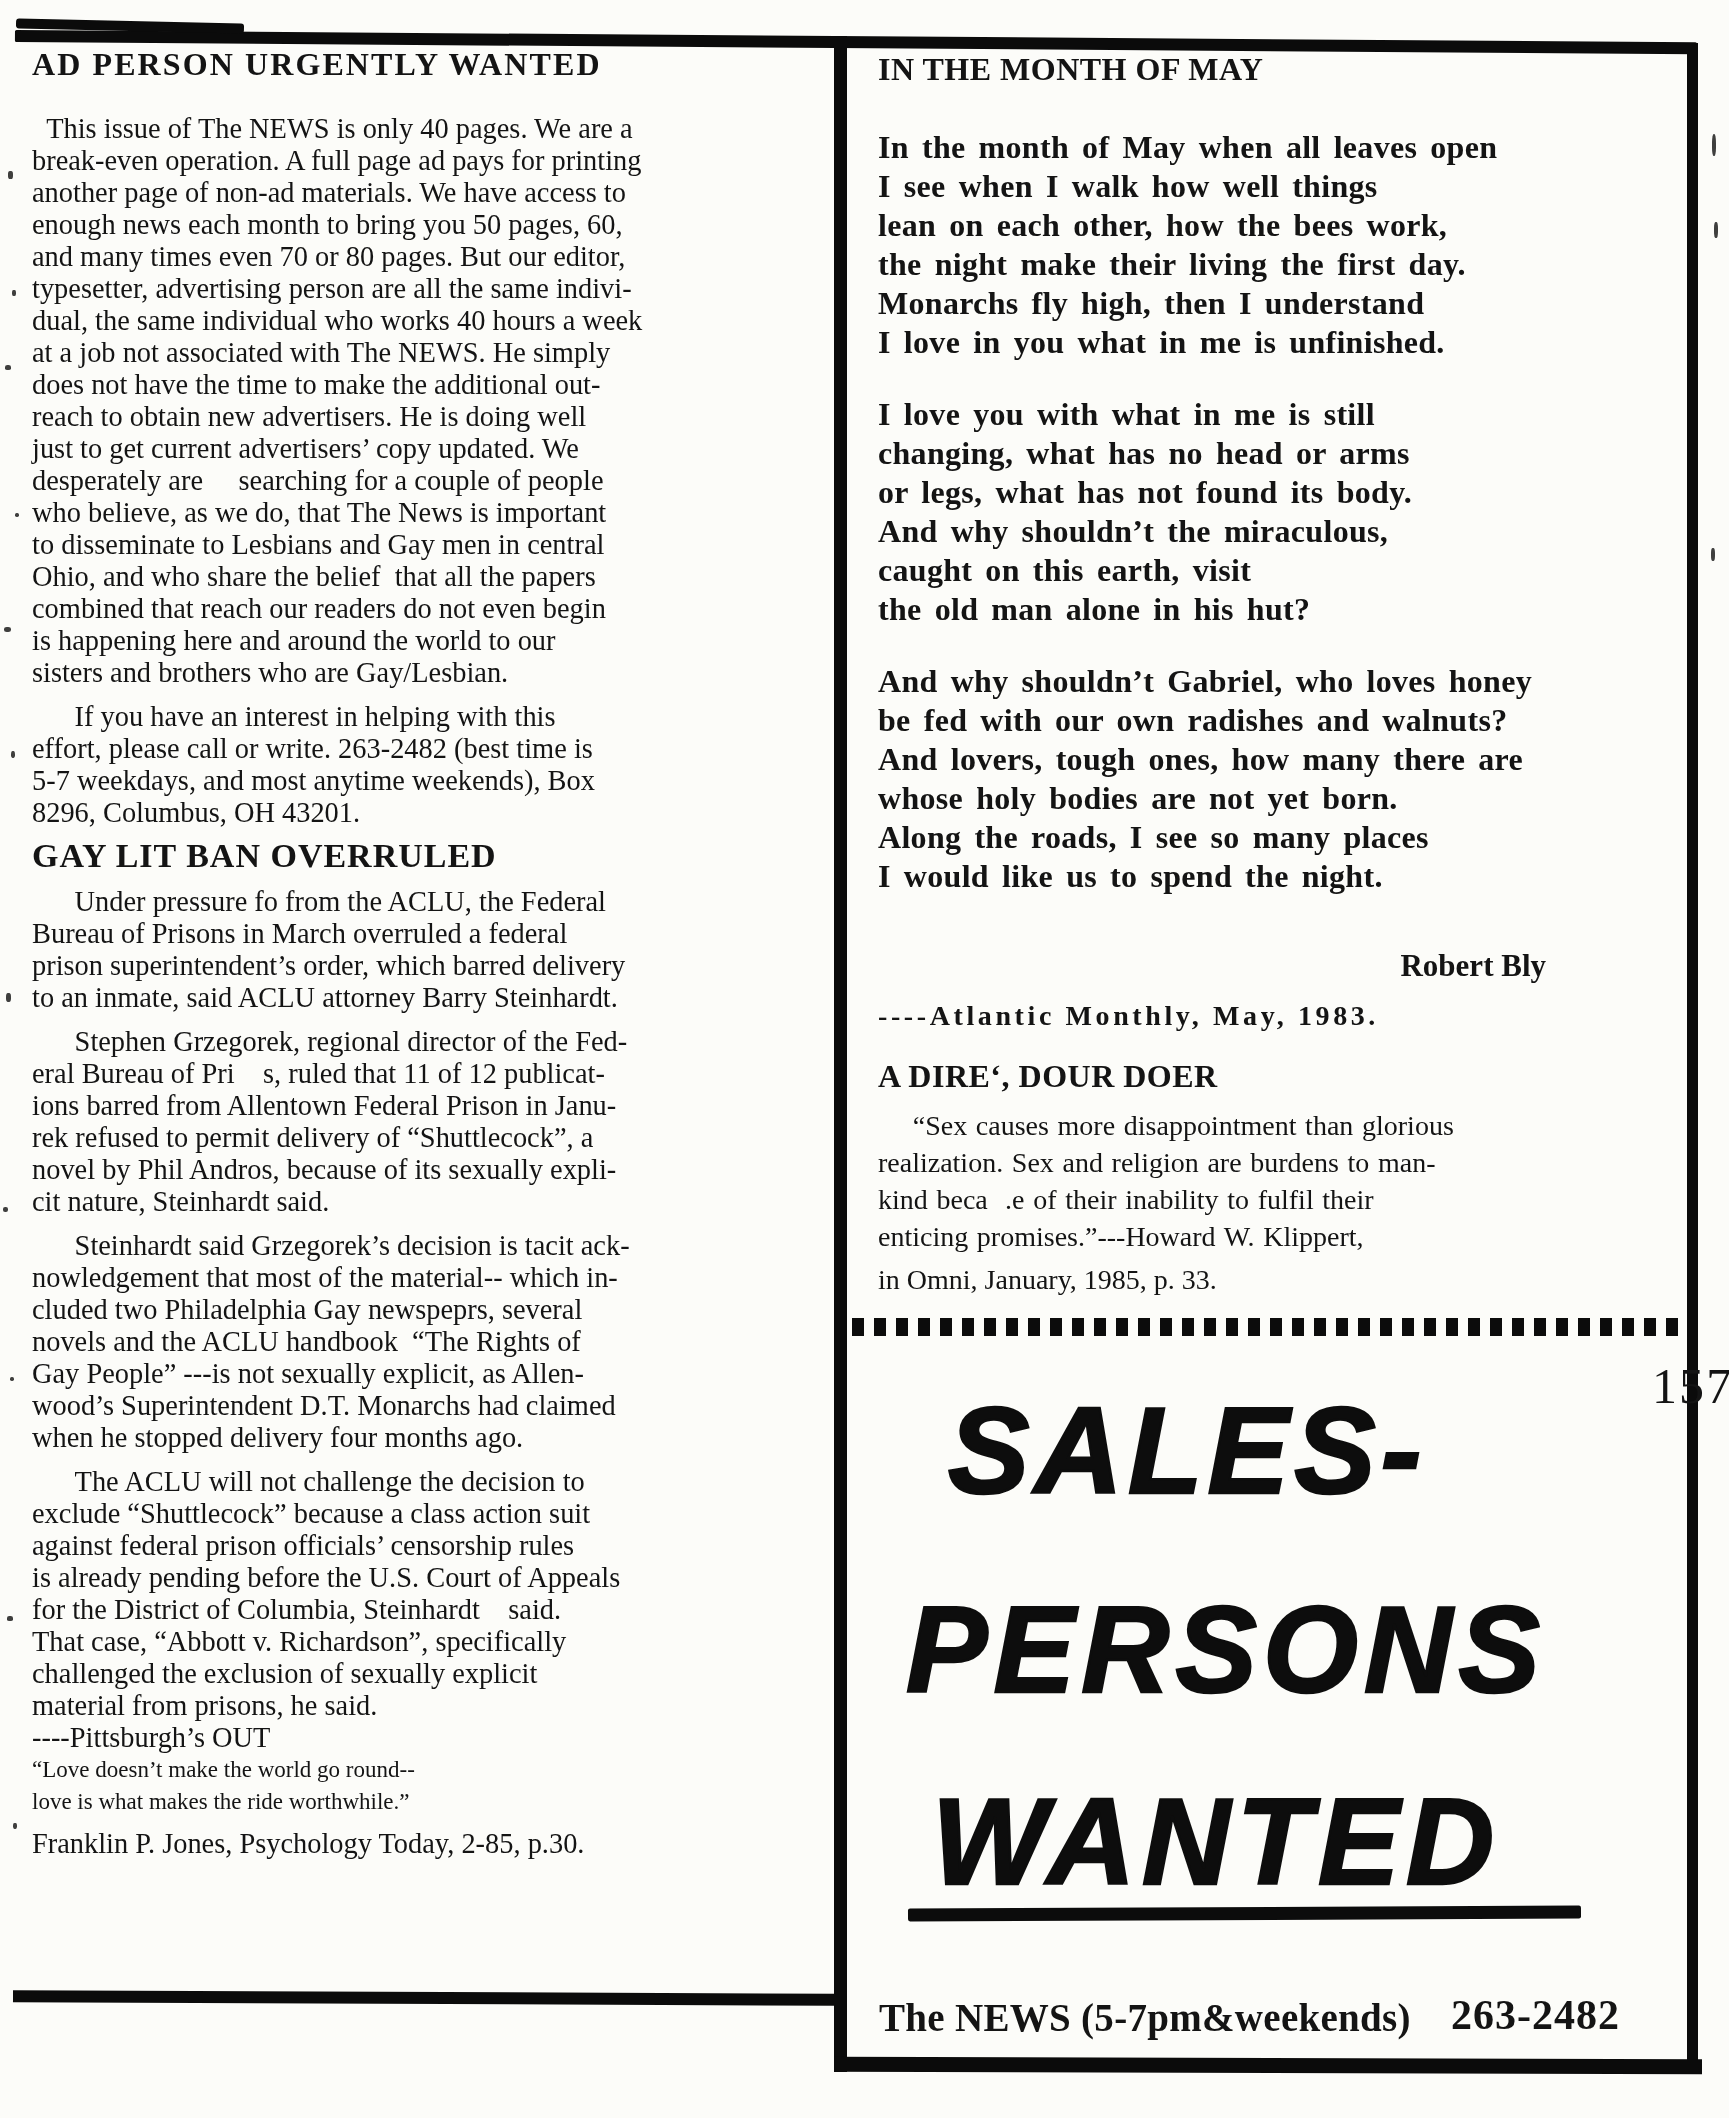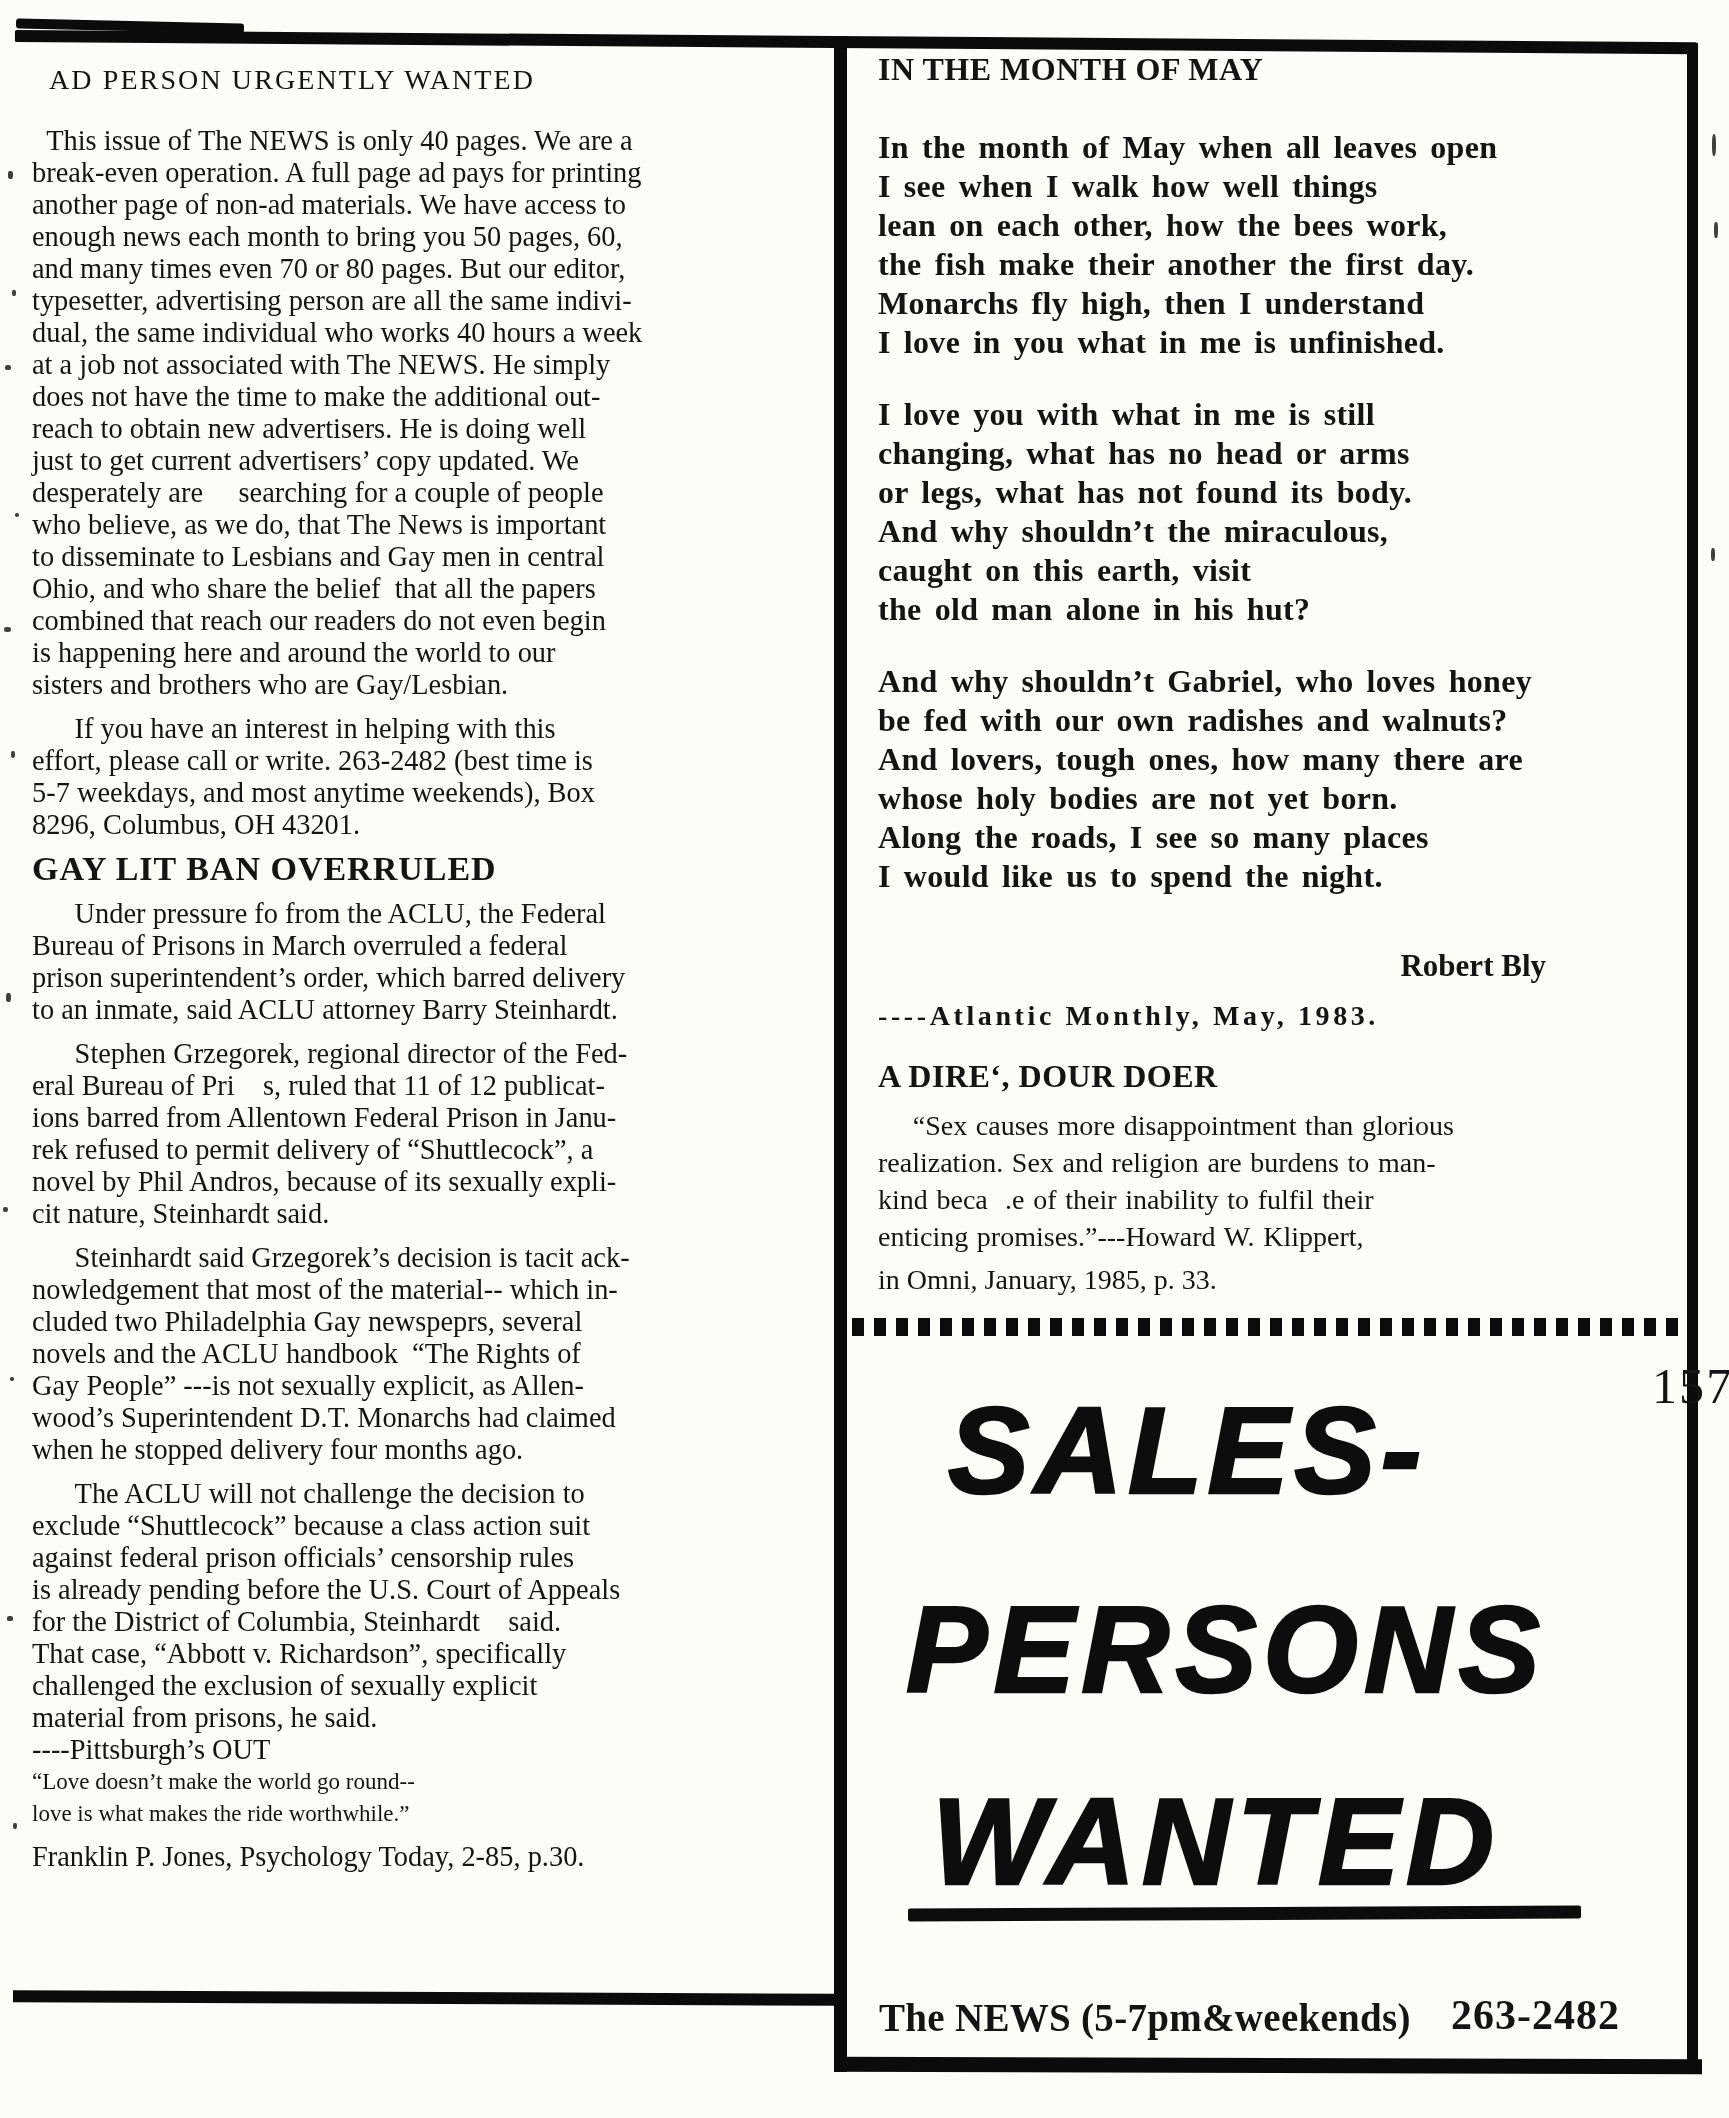--- a/index.html
+++ b/index.html
@@ -17,21 +17,21 @@
               transform:rotate(0.25deg);}
   .ad-bottom-border{position:absolute;left:834px;top:2058px;width:868px;height:14.5px;background:#0b0b0b;
               transform:rotate(0.15deg);}
   .dotted-sep{position:absolute;left:852px;top:1318px;width:836px;height:17.6px;
               background:repeating-linear-gradient(90deg,#0c0c0c 0 12.4px,transparent 12.4px 22px);}
 
   
   .left-col{position:absolute;left:32px;top:48px;width:797px;}
   .right-col{position:absolute;left:878px;top:52px;width:800px;}
 
-  .headline{font-size:28px;font-weight:normal;letter-spacing:2.1px;line-height:1.05;margin:17px;}
+  .headline{font-size:32px;font-weight:bold;letter-spacing:2.1px;line-height:1.05;margin:0;}
   .subhead{font-size:34px;font-weight:bold;letter-spacing:1px;line-height:1.05;margin:9.3px 0 7.2px 0;}
 
   .body-lines{margin-top:31px;font-size:28.4px;line-height:32px;}
   .body-lines.follow{margin-top:12px;}
   .ln{white-space:pre-wrap;}
 
   .lc-quote{font-size:23px;line-height:32px;}
   .lc-quote-attr{margin-top:10.3px;font-size:28.4px;line-height:32px;white-space:pre-wrap;}
 
   
@@ -142,21 +142,21 @@
       </div>
     <div class="lc-quote-attr">Franklin P. Jones, Psychology Today, 2-85, p.30.</div>
   </div>
 
   <div class="right-col">
     <h2 class="poem-head">IN THE MONTH OF MAY</h2>
     <div class="stanza">
         <div class="ln">In the month of May when all leaves open</div>
         <div class="ln">I see when I walk how well things</div>
         <div class="ln">lean on each other, how the bees work,</div>
-        <div class="ln">the fish make their another the first day.</div>
+        <div class="ln">the night make their living the first day.</div>
         <div class="ln">Monarchs fly high, then I understand</div>
         <div class="ln">I love in you what in me is unfinished.</div>
       </div>
     <div class="stanza">
         <div class="ln">I love you with what in me is still</div>
         <div class="ln">changing, what has no head or arms</div>
         <div class="ln">or legs, what has not found its body.</div>
         <div class="ln">And why shouldn’t the miraculous,</div>
         <div class="ln">caught on this earth, visit</div>
         <div class="ln">the old man alone in his hut?</div>

